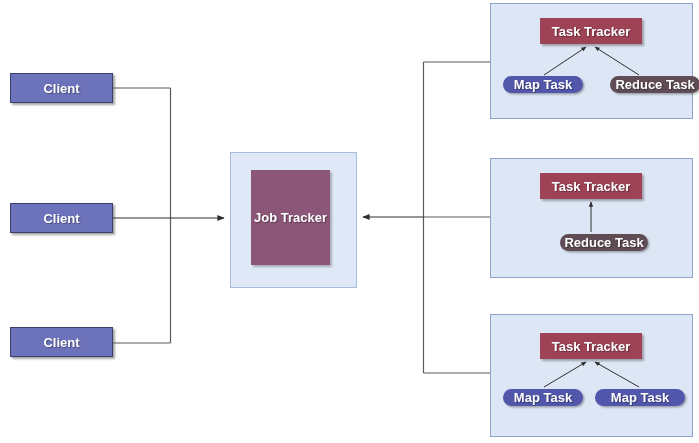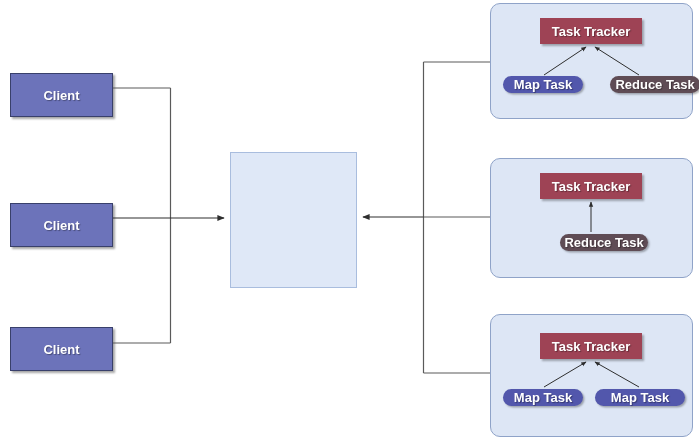--- a/index.html
+++ b/index.html
@@ -9,42 +9,42 @@
   .canvas { position:relative; width:699px; height:443px; background:#fff; overflow:hidden; }
 
   .node {
     position:absolute; display:flex; align-items:center; justify-content:center;
     color:#ffffff; font-weight:700; text-align:center;
     text-shadow:1px 1px 1px rgba(0,0,0,0.35);
   }
 
   
   .client {
-    left:10px; width:103px; height:44px; font-size:13px;
+    left:10px; width:103px; height:30px; font-size:13px;
     background:var(--client-fill); border:1px solid var(--client-border);
     box-shadow:1.5px 1.5px 2px rgba(0,0,0,0.35);
   }
   .client-1 { top:73px; }
   .client-2 { top:203px; }
   .client-3 { top:327px; }
 
   
   .job-outer {
     position:absolute; left:230px; top:152px; width:127px; height:136px;
     background:var(--job-outer-fill); border:1px solid var(--job-outer-border);
   }
   .job-inner {
     left:251px; top:170px; width:79px; height:95px; font-size:13px;
     background:var(--job-inner-fill);
     box-shadow:1.5px 1.5px 2px rgba(0,0,0,0.25);
   }
 
   
   .group {
-    position:absolute; left:490px; width:203px; border-radius:10px;
+    position:absolute; left:490px; width:203px; border-radius:0;
     background:var(--group-fill); border:1.5px solid var(--group-border);
   }
   .group-1 { top:3px;   height:116px; }
   .group-2 { top:158px; height:120px; }
   .group-3 { top:314px; height:123px; }
 
   .tracker {
     left:49px; width:102px; height:26px; font-size:13px;
     background:var(--task-tracker-fill);
     box-shadow:1.5px 1.5px 2px rgba(0,0,0,0.3);
@@ -76,20 +76,21 @@
 </head>
 <body>
 
 <div class="canvas">
 
   <div class="node client client-1">Client</div>
   <div class="node client client-2">Client</div>
   <div class="node client client-3">Client</div>
 
   <div class="job-outer"></div>
+  <div class="node job-inner">Job Tracker</div>
 
   <div class="group group-1">
     <div class="node tracker">Task Tracker</div>
     <div class="node task map g1-t1">Map Task</div>
     <div class="node task reduce g1-t2">Reduce Task</div>
   </div>
 
   <div class="group group-2">
     <div class="node tracker">Task Tracker</div>
     <div class="node task reduce g2-t1">Reduce Task</div>

